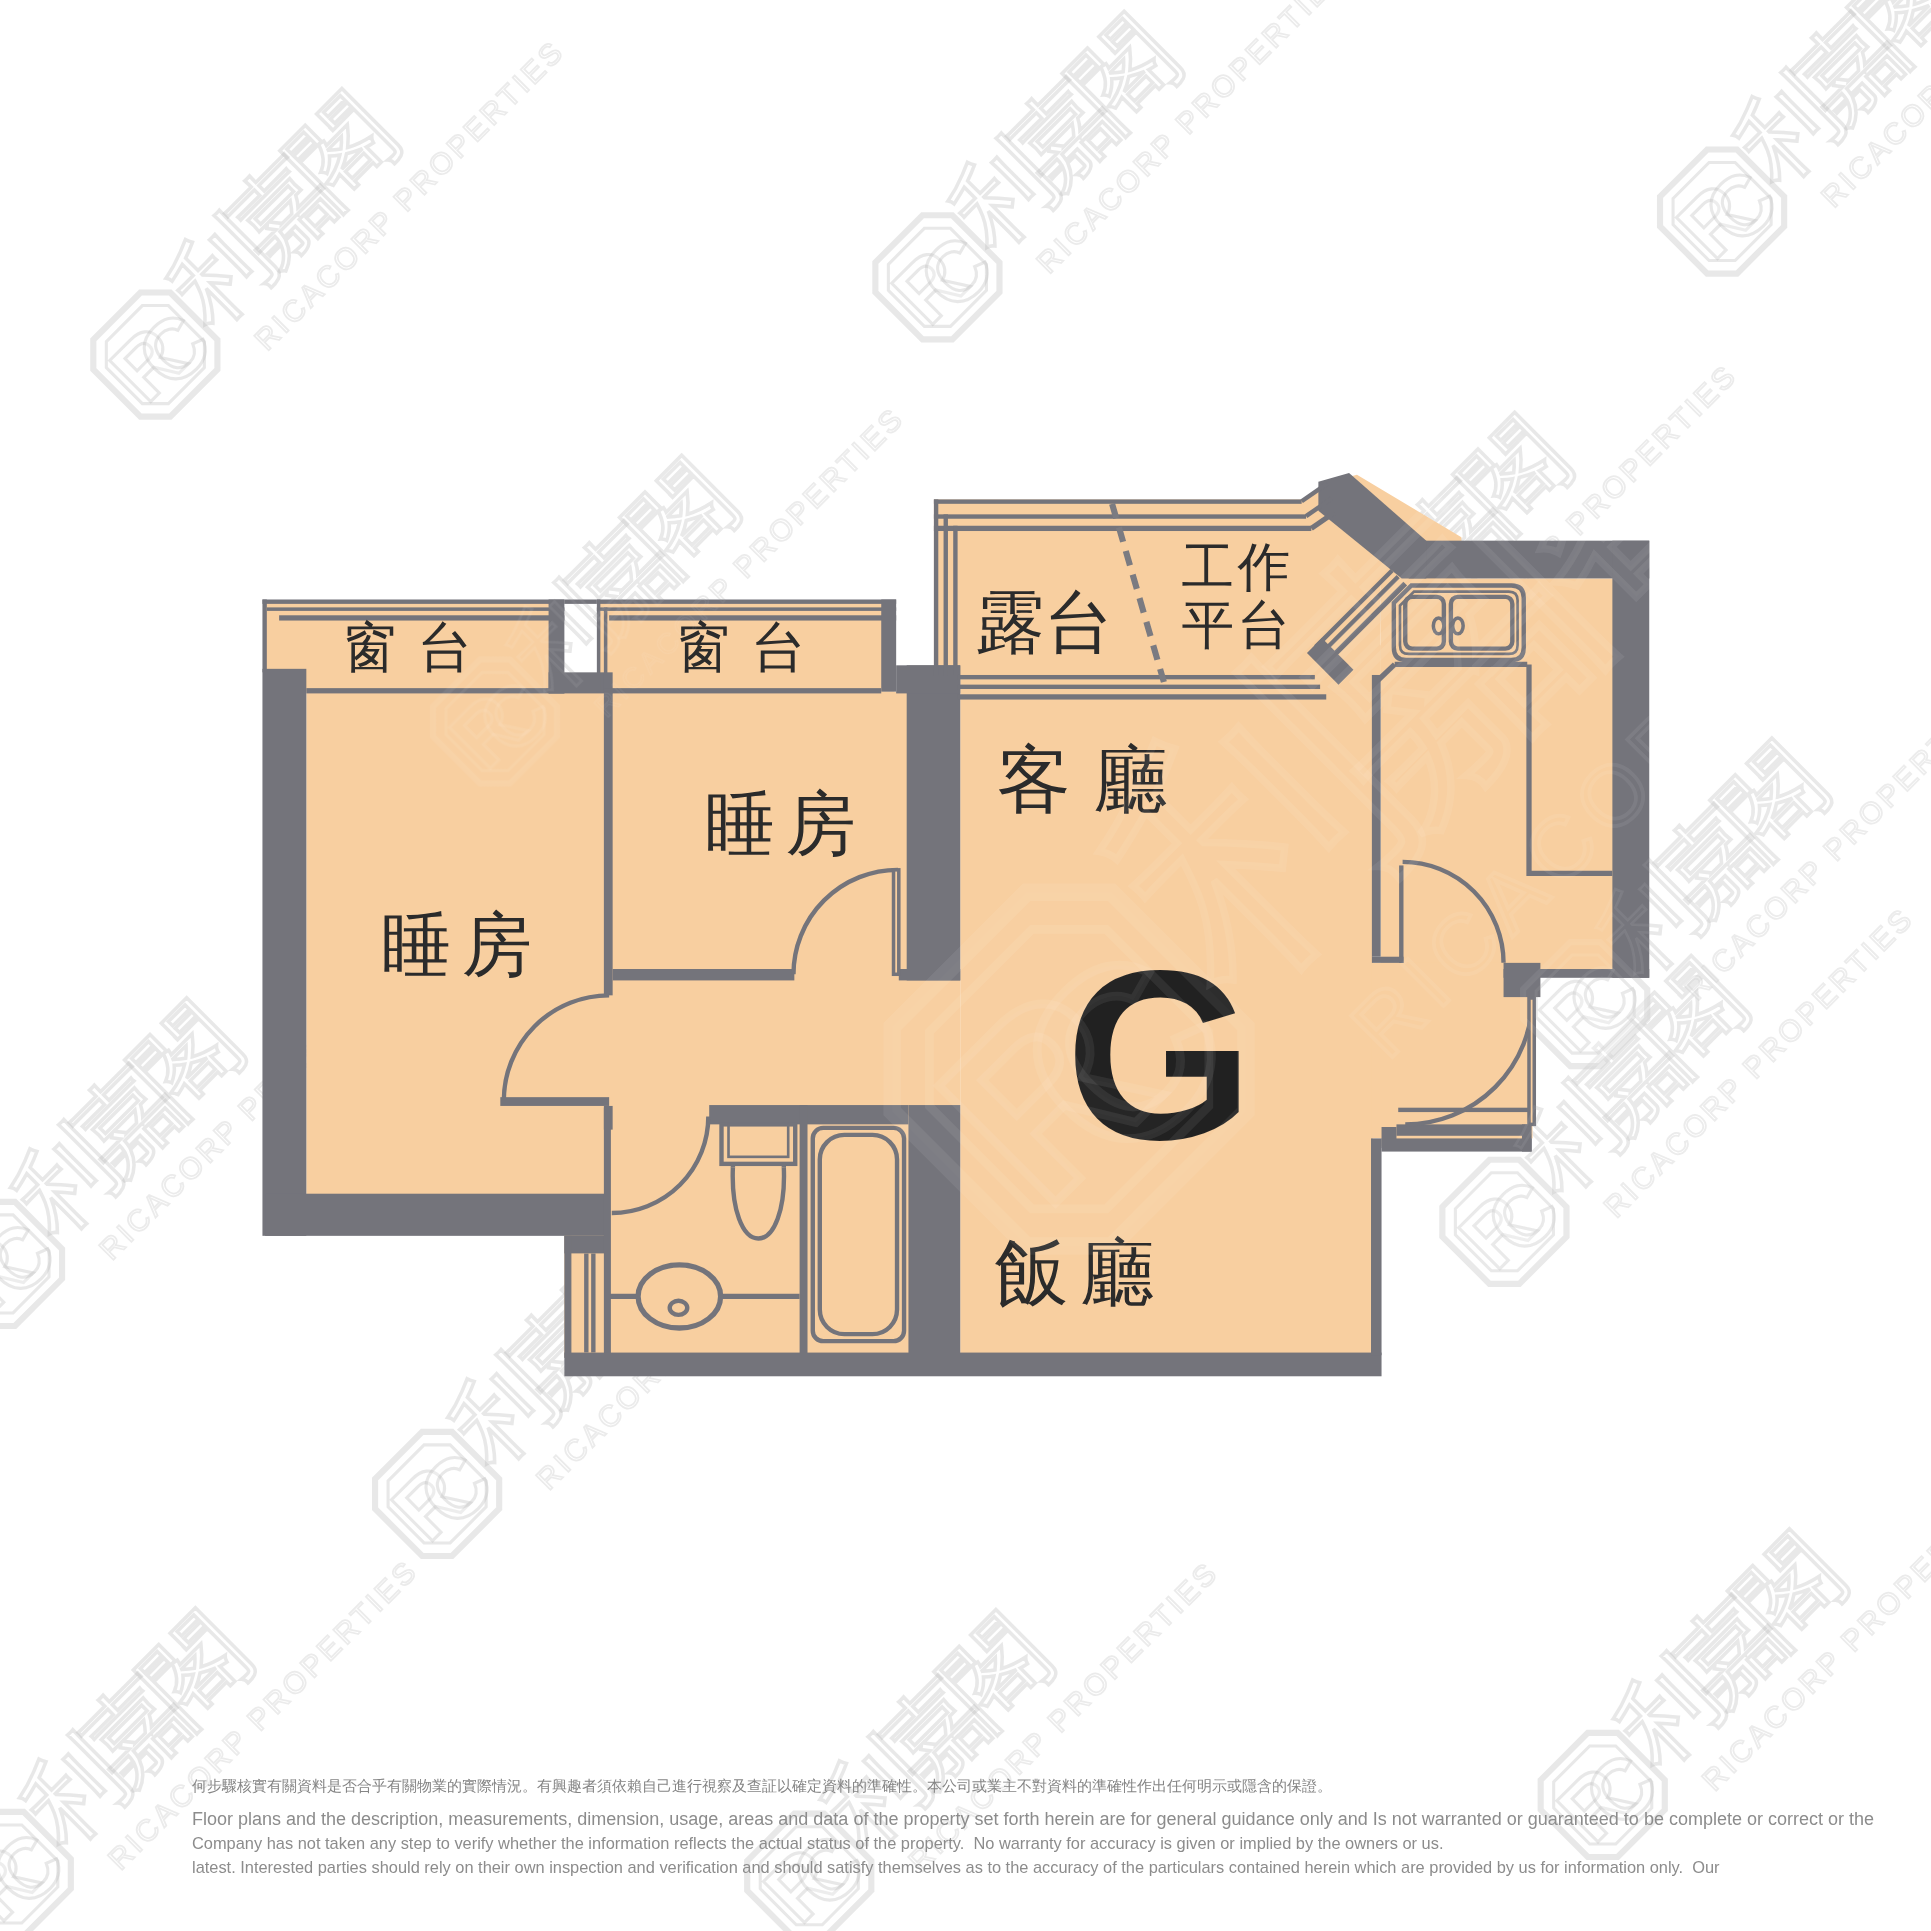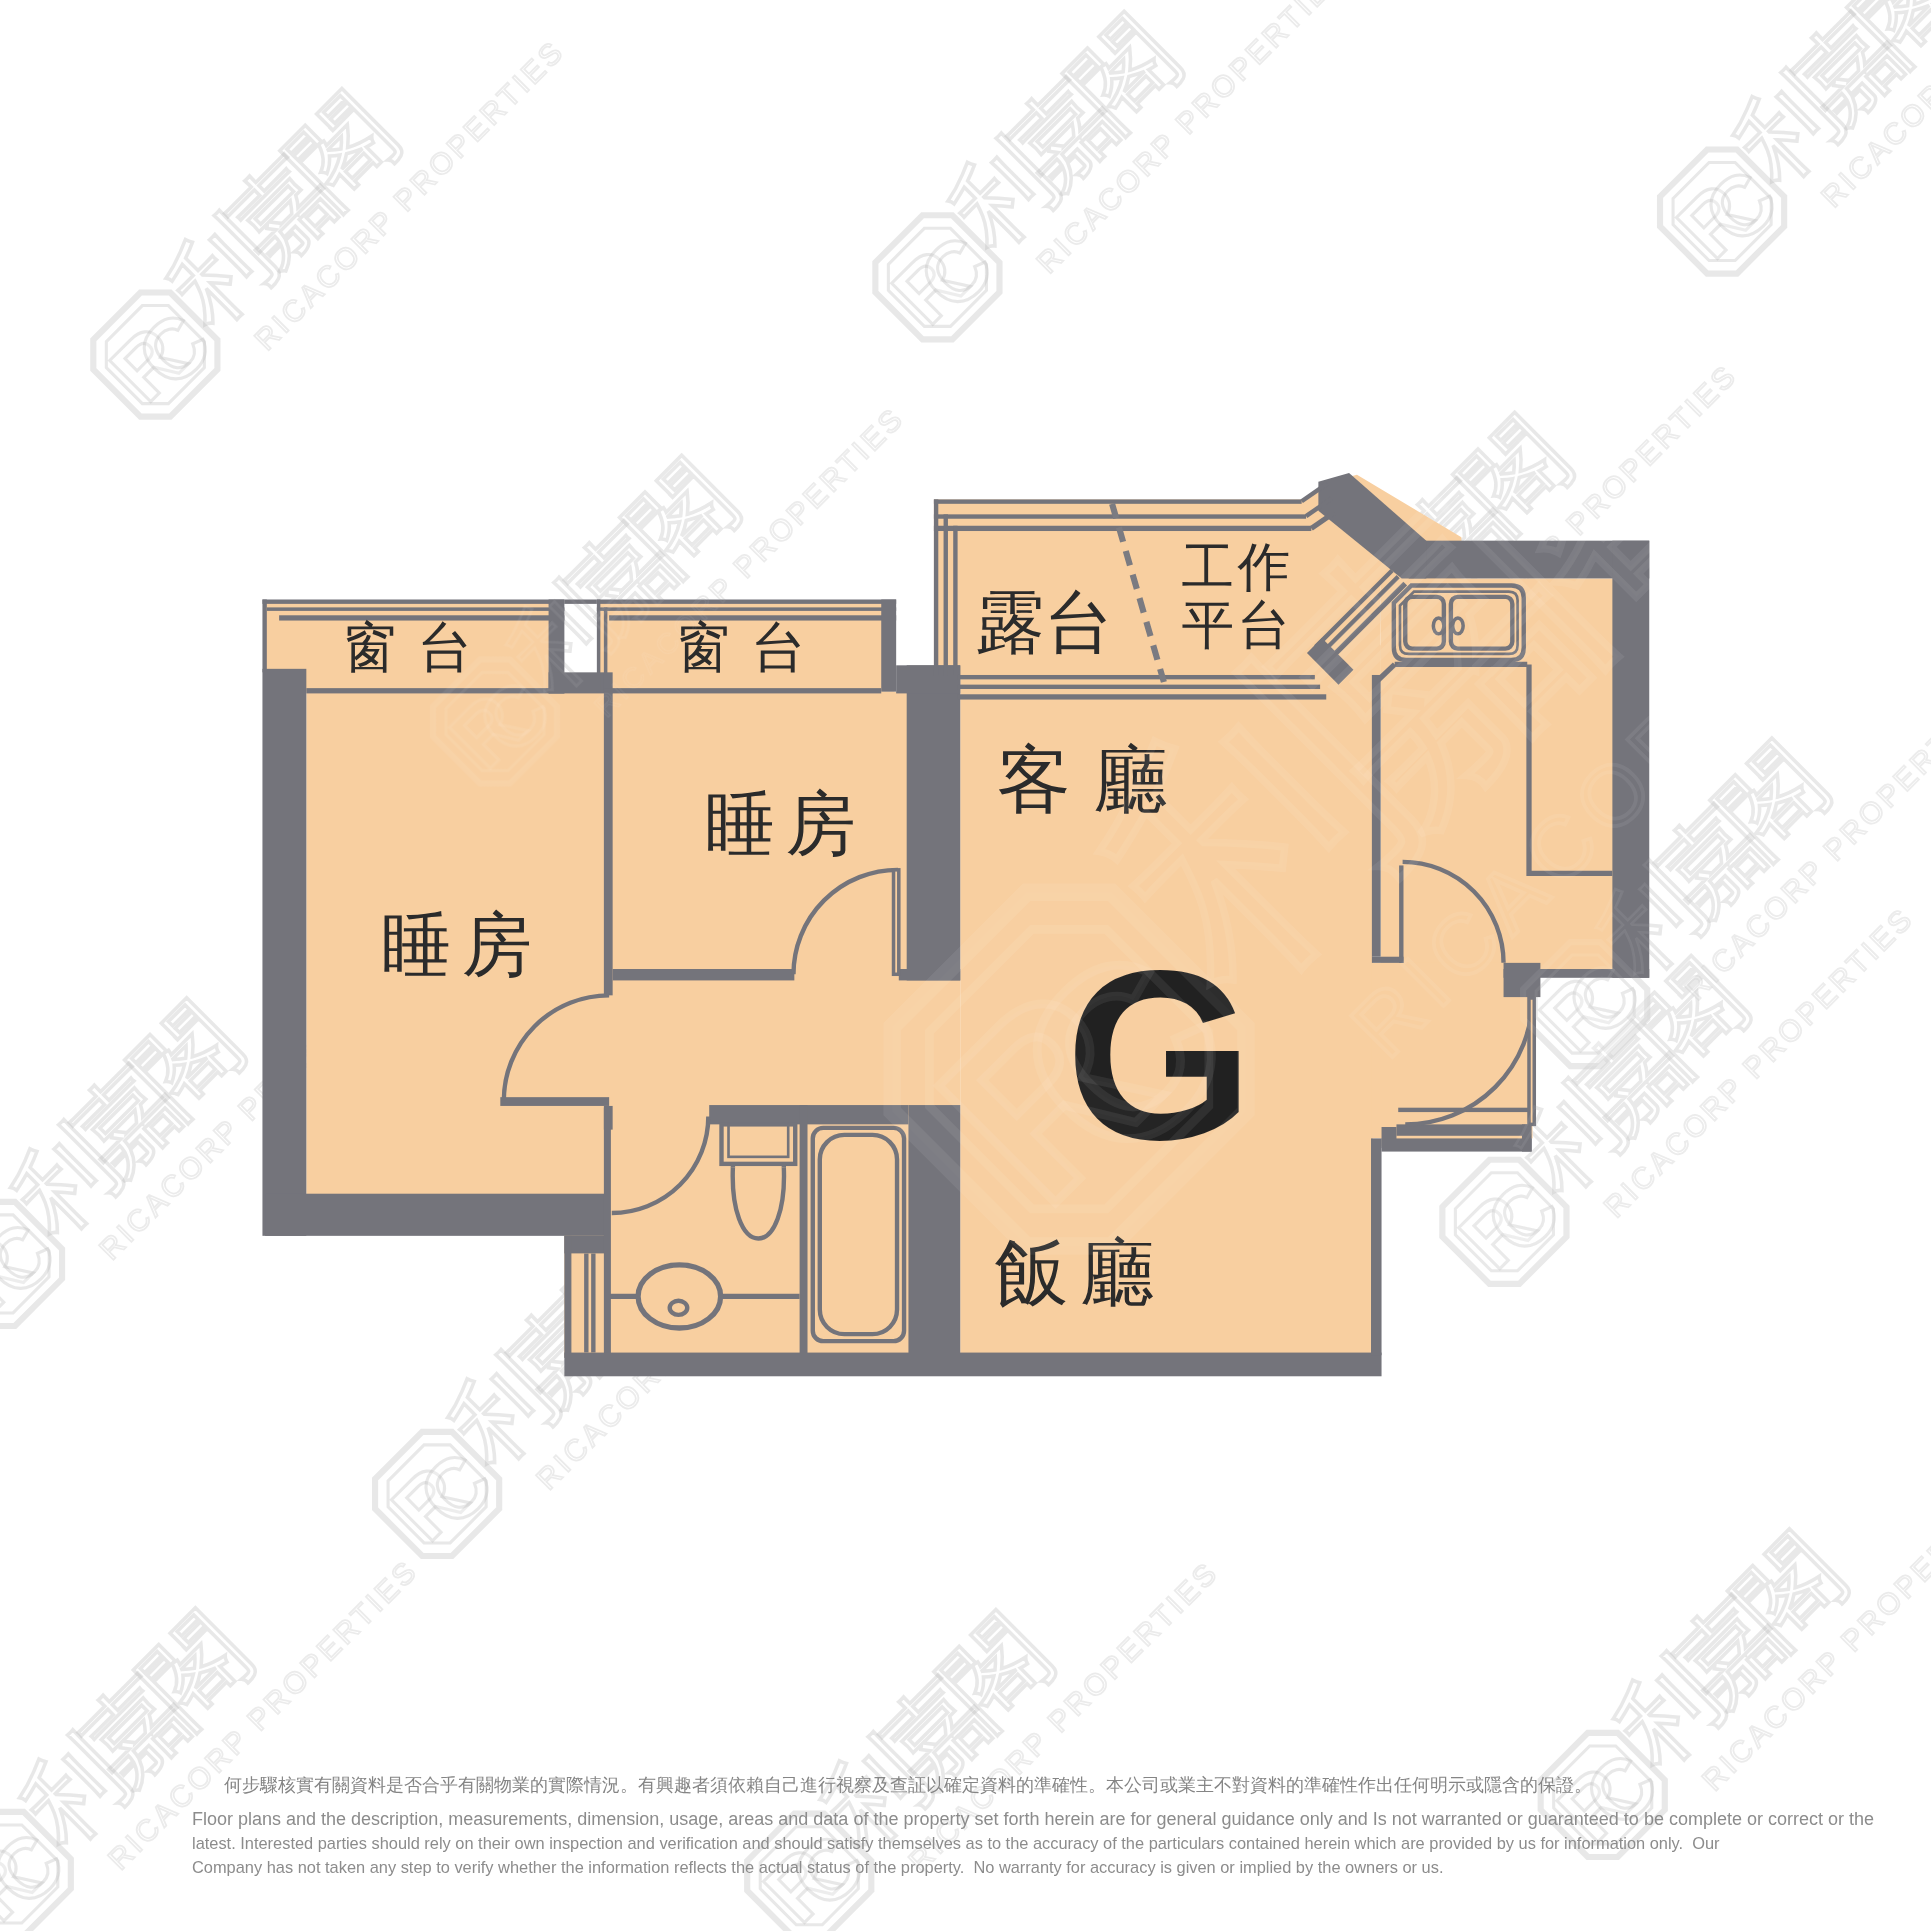--- a/index.html
+++ b/index.html
@@ -290,23 +290,23 @@
       <use href="#wmw" transform="translate(564,822) rotate(-45)"></use>
       <use href="#wmw" transform="translate(1806,1144) rotate(-45)"></use>
       <use href="#wmw" transform="translate(1714,1392) rotate(-45)"></use>
     </g>
   </g>
 </svg>
 
 <div style="position:absolute;left:192px;top:1772px;color:#858585;">
 
 
-  <div style="font-size:18px;line-height:27px;white-space:nowrap;margin-left:32px;">何步驟核實有關資料是否合乎有關物業的實際情況。有興趣者須依賴自己進行視察及查証以確定資料的準確性。本公司或業主不對資料的準確性作出任何明示或隱含的保證。</div>
+  <div style="font-size:15px;line-height:27px;white-space:nowrap;">何步驟核實有關資料是否合乎有關物業的實際情況。有興趣者須依賴自己進行視察及查証以確定資料的準確性。本公司或業主不對資料的準確性作出任何明示或隱含的保證。</div>
   <div style="height:8px"></div>
 
   <div style="font-size:18px;line-height:24px;white-space:nowrap;color:#8c8c8c;">Floor plans and the description, measurements, dimension, usage, areas and data of the property set forth herein are for general guidance only and Is not warranted or guaranteed to be complete or correct or the</div>
 
+  <div style="font-size:16.4px;line-height:24px;white-space:nowrap;color:#8c8c8c;">Company has not taken any step to verify whether the information reflects the actual status of the property.&nbsp; No warranty for accuracy is given or implied by the owners or us.</div>
+
   <div style="font-size:16.4px;line-height:24px;white-space:nowrap;color:#8c8c8c;">latest. Interested parties should rely on their own inspection and verification and should satisfy themselves as to the accuracy of the particulars contained herein which are provided by us for information only.&nbsp; Our</div>
-
-  <div style="font-size:16.4px;line-height:24px;white-space:nowrap;color:#8c8c8c;">Company has not taken any step to verify whether the information reflects the actual status of the property.&nbsp; No warranty for accuracy is given or implied by the owners or us.</div>
 </div>
 
 </div>
 
 </body></html>

